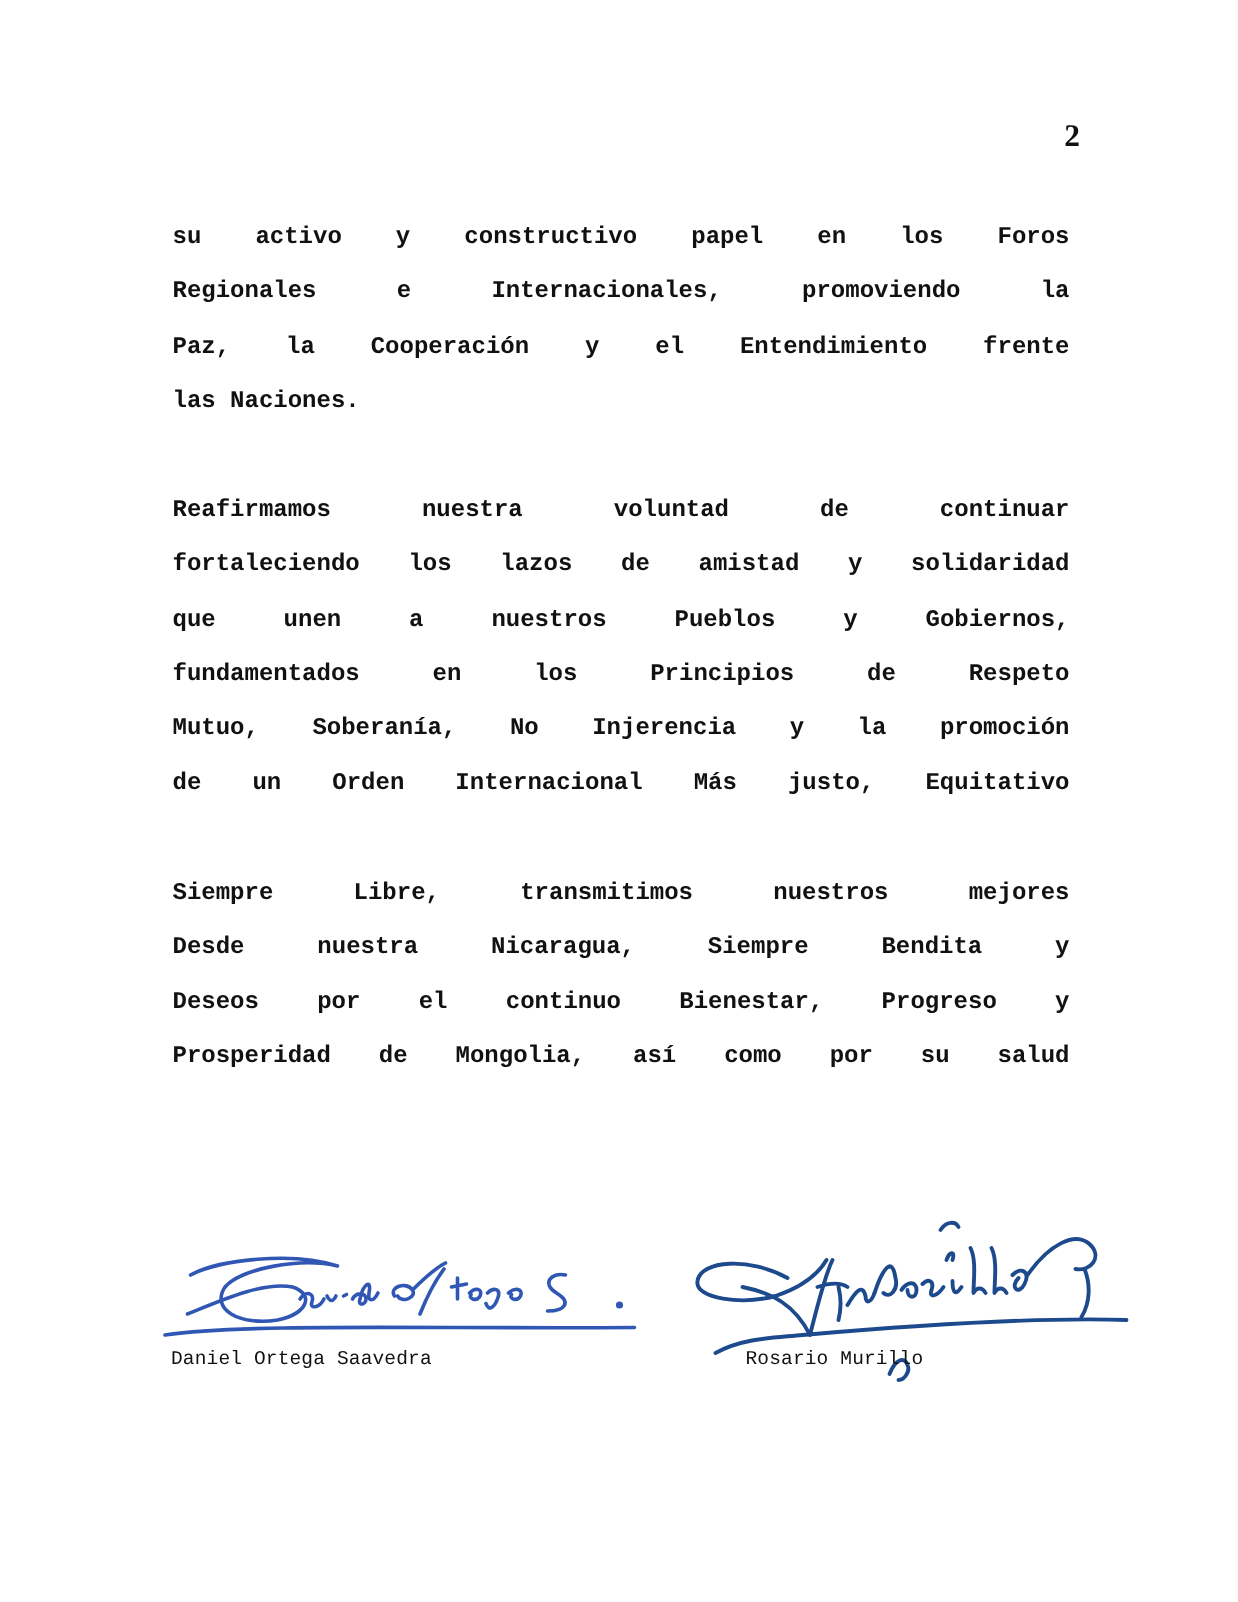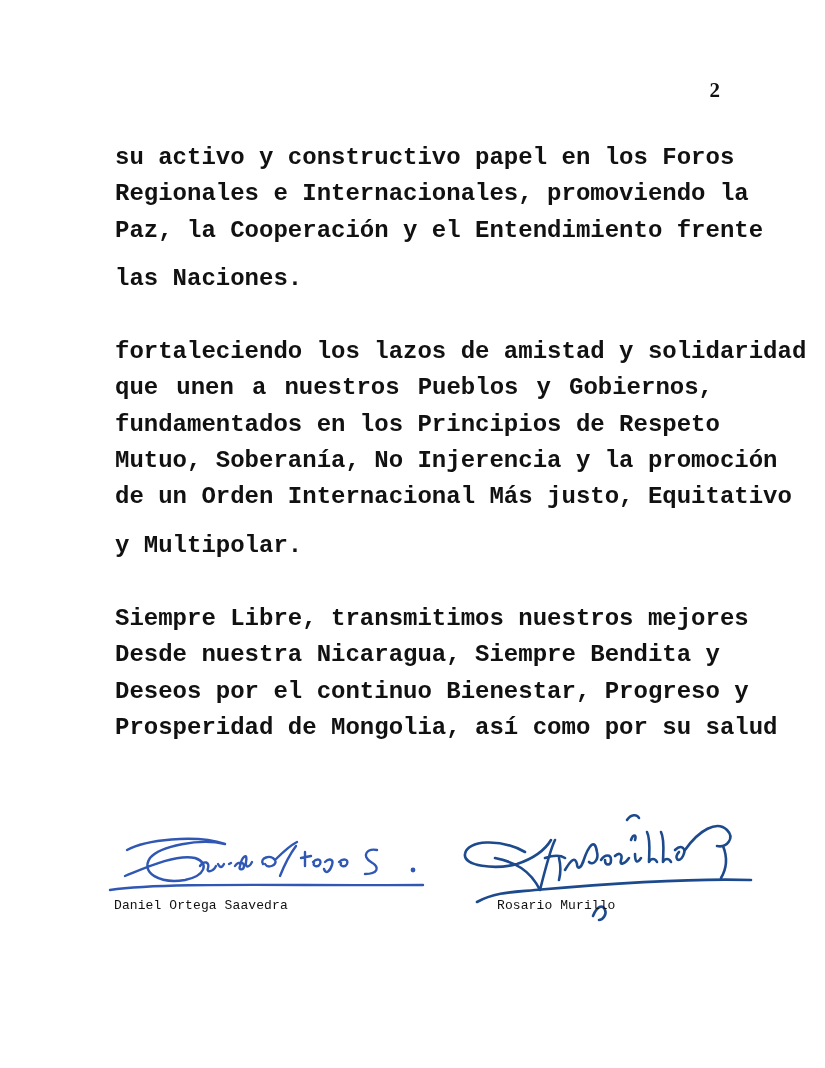--- a/index.html
+++ b/index.html
@@ -31,31 +31,30 @@
     width: 598px;
     top: 140px;
   }
   .para {
     margin: 0 0 37px 0;
   }
   .line {
     display: block;
     height: 36.3px;
     line-height: 36.3px;
-    font-size: 24px;
+    font-size: 16px;
     font-weight: bold;
     white-space: nowrap;
     text-align: justify;
     text-align-last: justify;
     letter-spacing: 0;
   }
   .line.last {
     text-align: center;
     text-align-last: left;
-    margin-top: 12px;
   }
   .sig-block {
     position: absolute;
   }
   .sig-ortega {
     left: 105px;
     top: 828px;
     width: 330px;
     height: 100px;
   }
@@ -97,26 +96,26 @@
   <div class="body-text">
 
     <div class="para">
       <span class="line">su activo y constructivo papel en los Foros</span>
       <span class="line">Regionales e Internacionales, promoviendo la</span>
       <span class="line">Paz, la Cooperación y el Entendimiento frente</span>
       <span class="line last">las Naciones.</span>
     </div>
 
     <div class="para">
+      <span class="line">Reafirmamos nuestra voluntad de continuar</span>
       <span class="line">fortaleciendo los lazos de amistad y solidaridad</span>
       <span class="line">que unen a nuestros Pueblos y Gobiernos,</span>
       <span class="line">fundamentados en los Principios de Respeto</span>
       <span class="line">Mutuo, Soberanía, No Injerencia y la promoción</span>
       <span class="line">de un Orden Internacional Más justo, Equitativo</span>
-      <span class="line last">y Multipolar.</span>
     </div>
 
     <div class="para">
       <span class="line">Siempre Libre, transmitimos nuestros mejores</span>
       <span class="line">Desde nuestra Nicaragua, Siempre Bendita y</span>
       <span class="line">Deseos por el continuo Bienestar, Progreso y</span>
       <span class="line">Prosperidad de Mongolia, así como por su salud</span>
     </div>
 
   </div>

